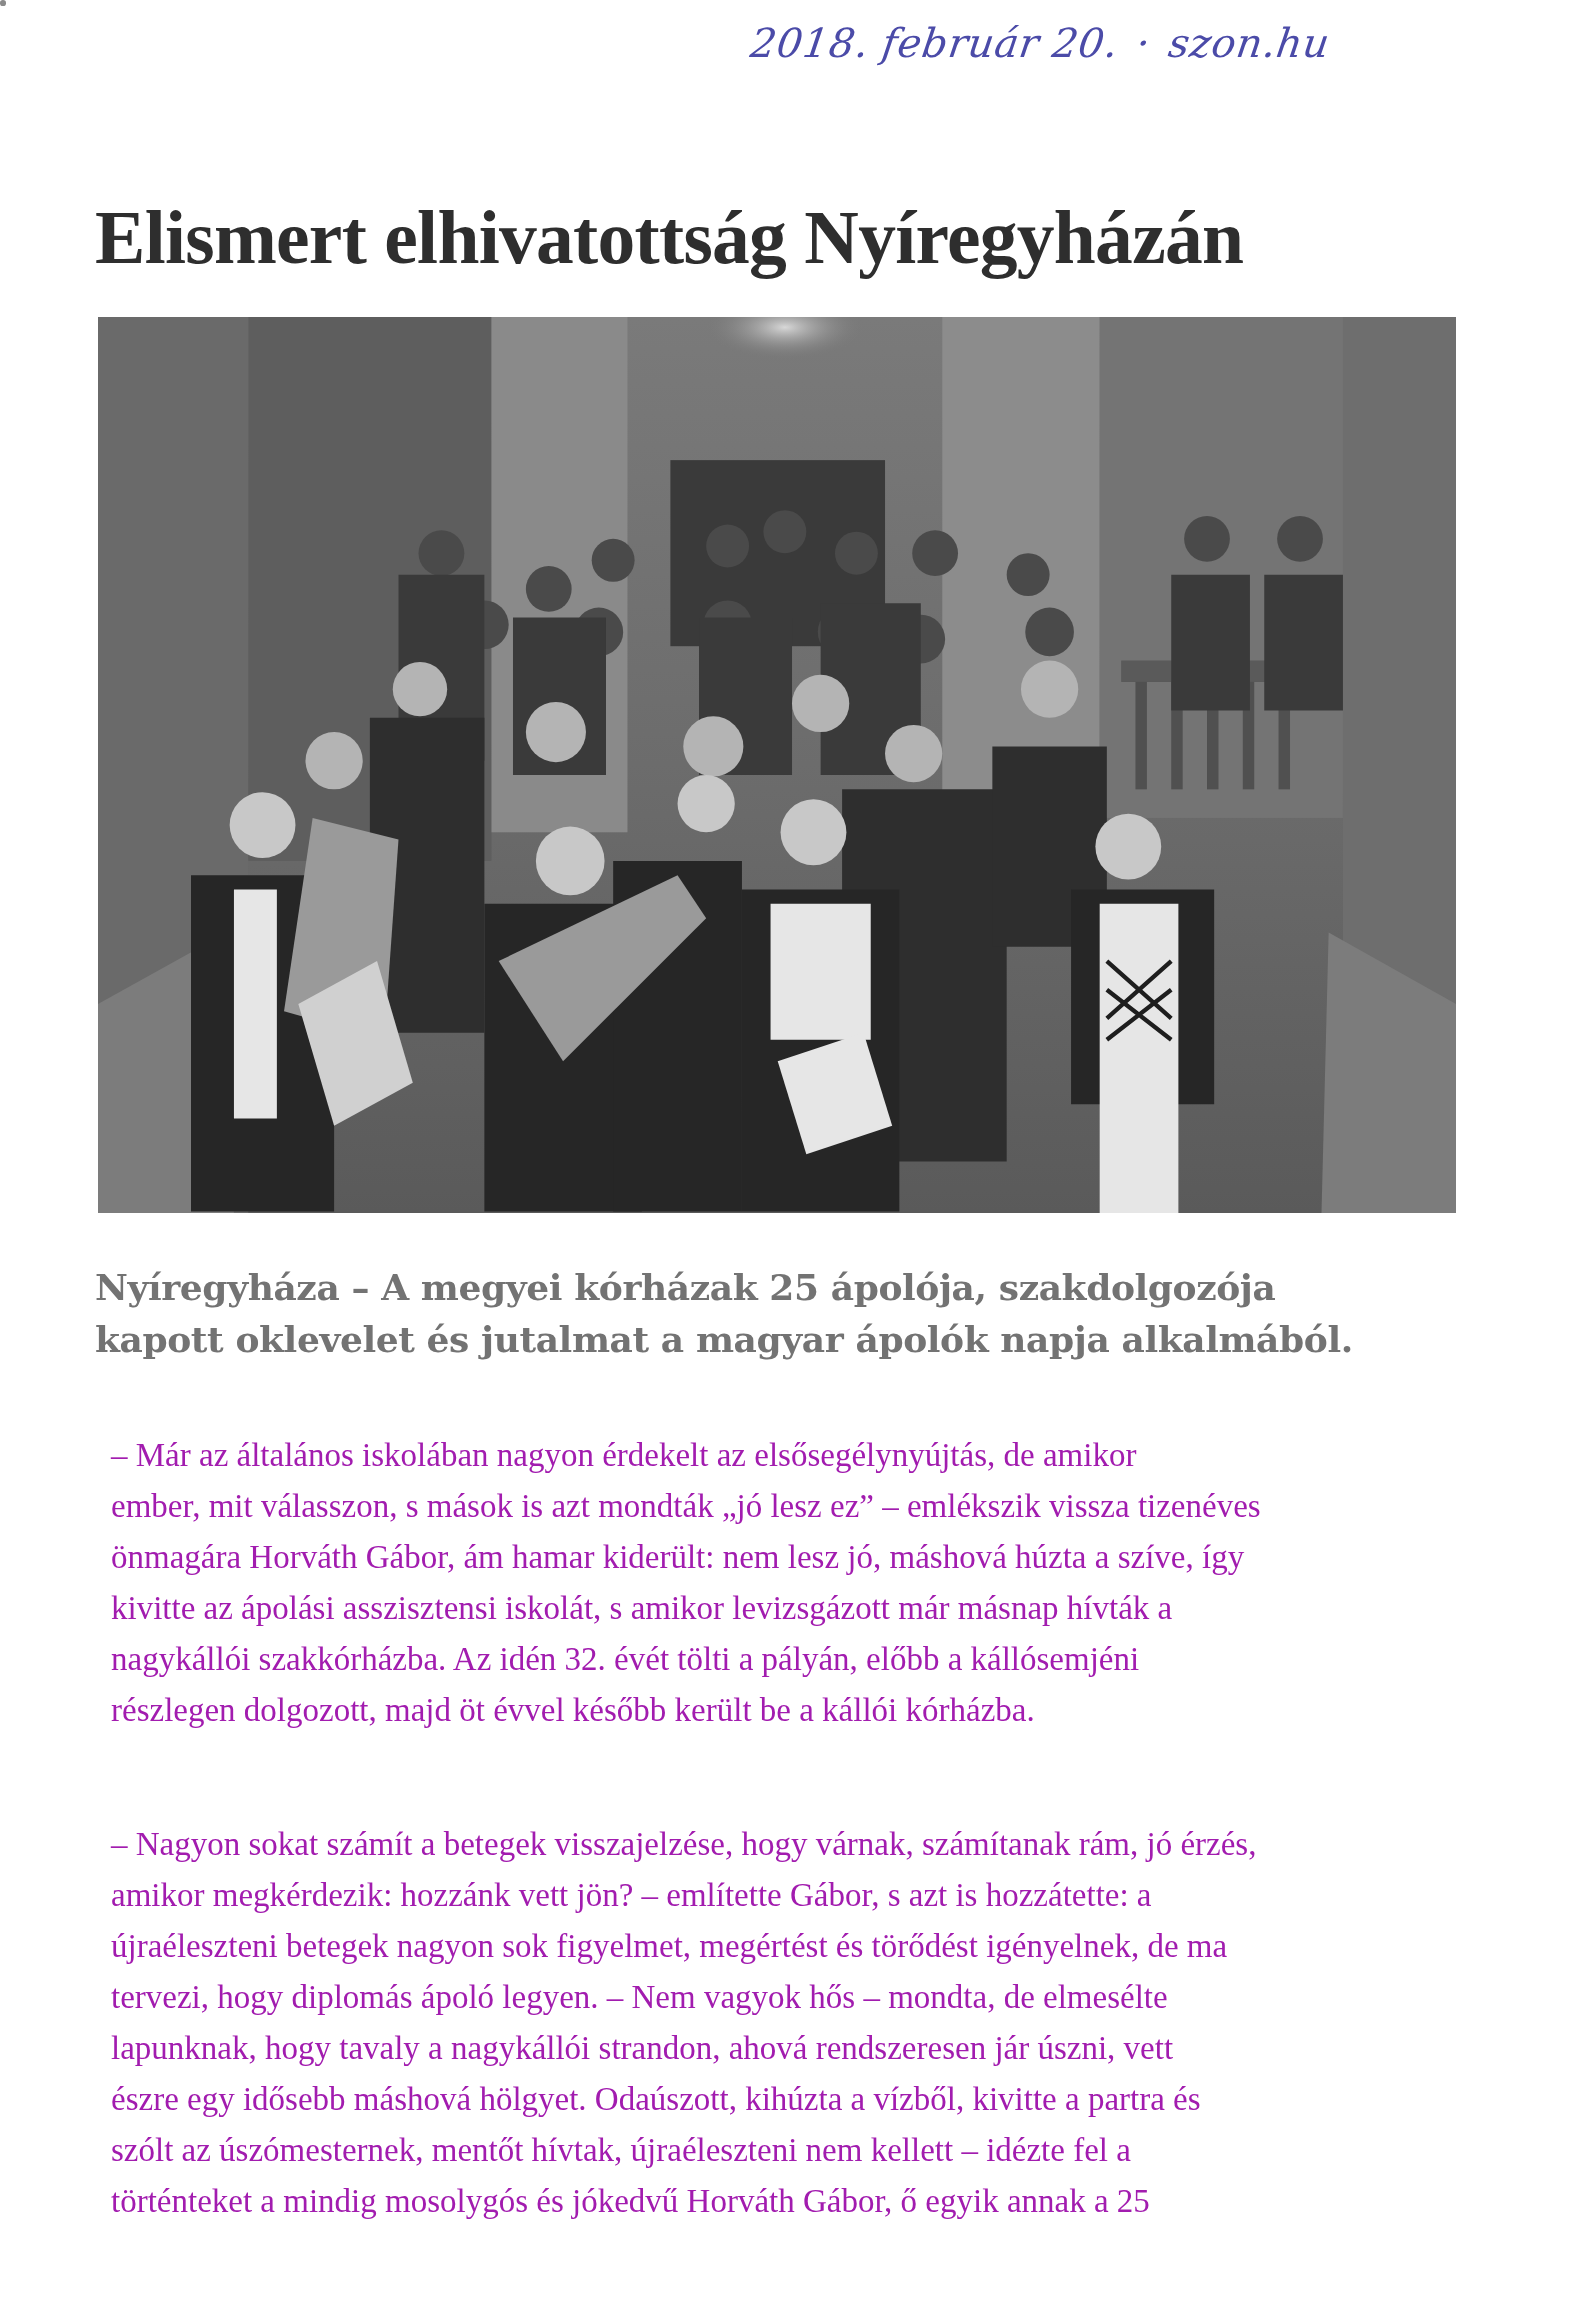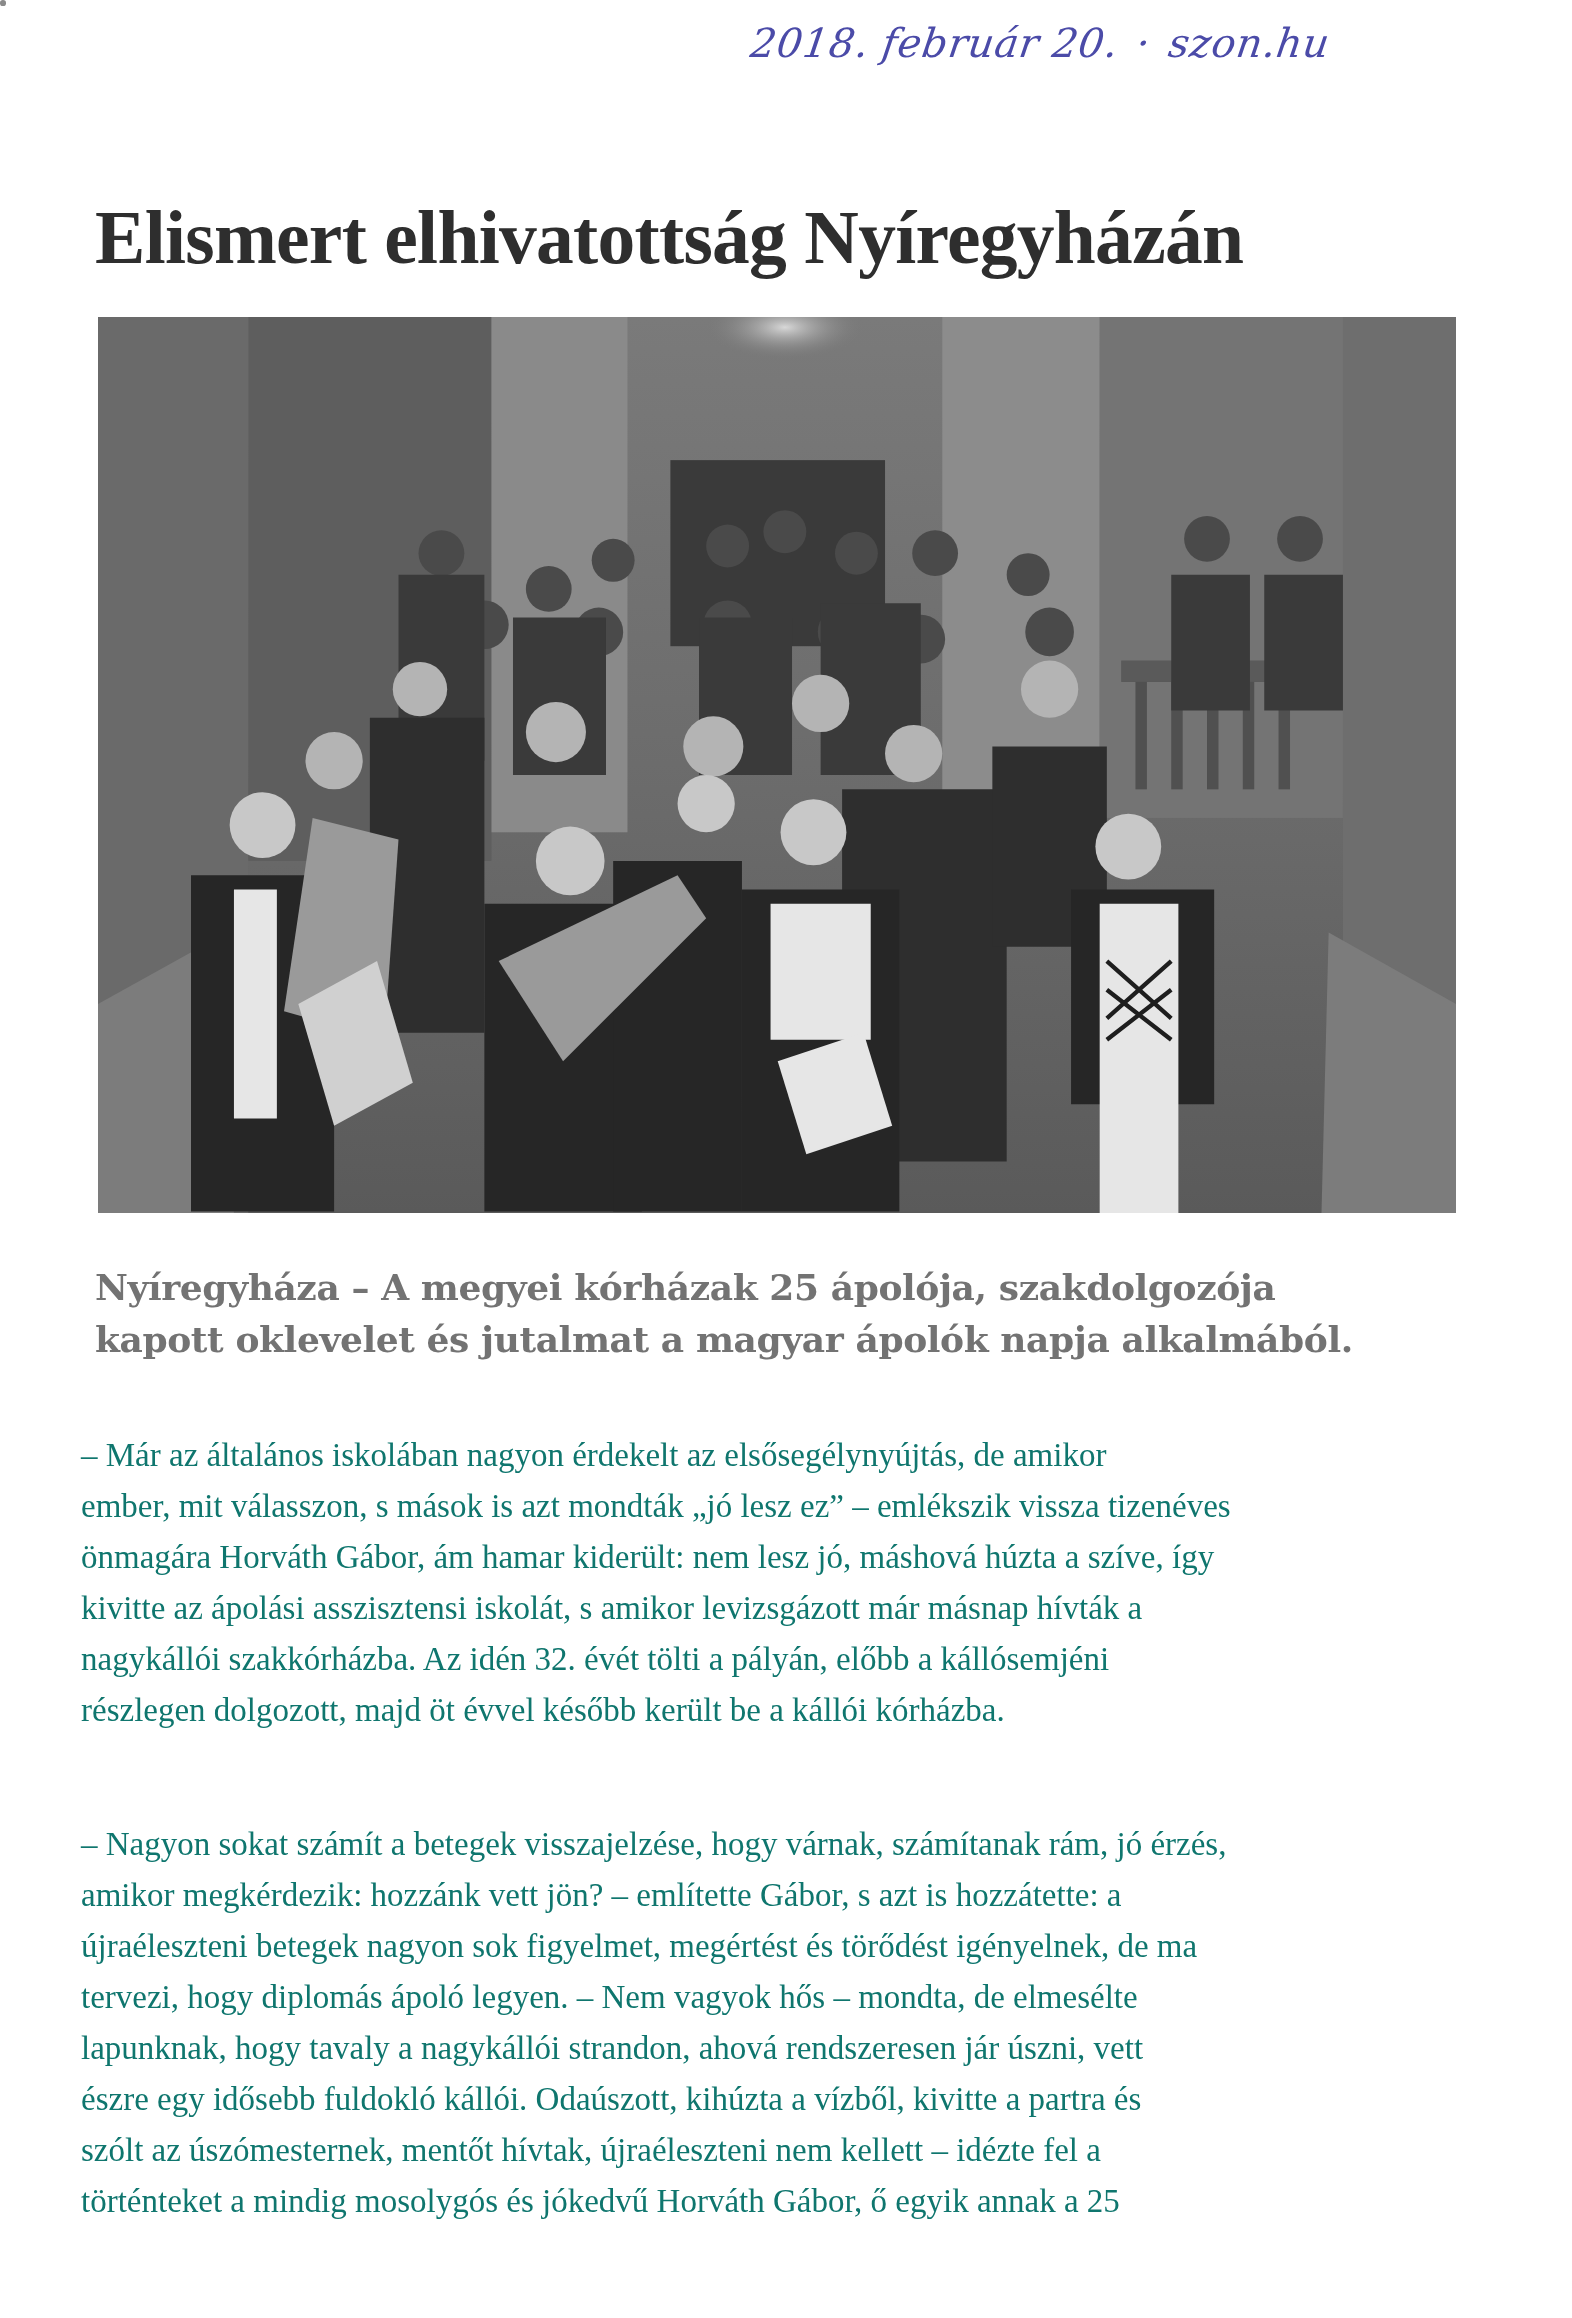--- a/index.html
+++ b/index.html
@@ -69,27 +69,27 @@
     font-family: "DejaVu Serif", serif;
     font-weight: bold;
     font-size: 36px;
     line-height: 52px;
     color: #737373;
     letter-spacing: -0.4px;
   }
   .lead .line { display: block; white-space: nowrap; }
   .body-text {
     position: absolute;
-    left: 81px;
+    left: 111px;
     width: 1360px;
     margin: 0;
     font-family: "Liberation Serif", serif;
     font-size: 33px;
     line-height: 51px;
-    color: #0f766e;
+    color: #a21caf;
   }
   .body-text .line { display: block; white-space: nowrap; }
   .p1 { top: 1430px; }
   .p2 { top: 1819px; }
 </style>
 </head>
 <body>
 
 <div class="scan-speck"></div>
 
@@ -222,17 +222,17 @@
   <span class="line">nagykállói szakkórházba. Az idén 32. évét tölti a pályán, előbb a kállósemjéni</span>
   <span class="line">részlegen dolgozott, majd öt évvel később került be a kállói kórházba.</span>
 </div>
 
 <div class="body-text p2">
   <span class="line">– Nagyon sokat számít a betegek visszajelzése, hogy várnak, számítanak rám, jó érzés,</span>
   <span class="line">amikor megkérdezik: hozzánk vett jön? – említette Gábor, s azt is hozzátette: a</span>
   <span class="line">újraéleszteni betegek nagyon sok figyelmet, megértést és törődést igényelnek, de ma</span>
   <span class="line">tervezi, hogy diplomás ápoló legyen. – Nem vagyok hős – mondta, de elmesélte</span>
   <span class="line">lapunknak, hogy tavaly a nagykállói strandon, ahová rendszeresen jár úszni, vett</span>
-  <span class="line">észre egy idősebb fuldokló kállói. Odaúszott, kihúzta a vízből, kivitte a partra és</span>
+  <span class="line">észre egy idősebb máshová hölgyet. Odaúszott, kihúzta a vízből, kivitte a partra és</span>
   <span class="line">szólt az úszómesternek, mentőt hívtak, újraéleszteni nem kellett – idézte fel a</span>
   <span class="line">történteket a mindig mosolygós és jókedvű Horváth Gábor, ő egyik annak a 25</span>
 </div>
 
 
 </body></html>

